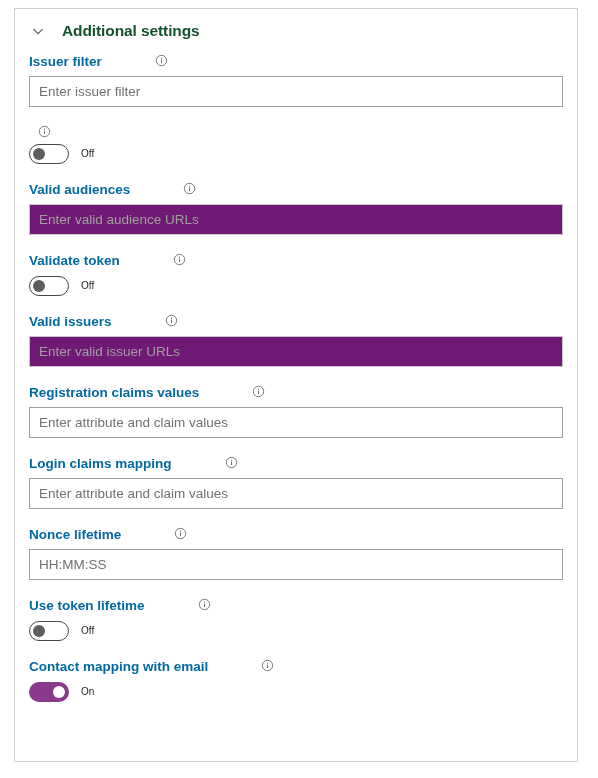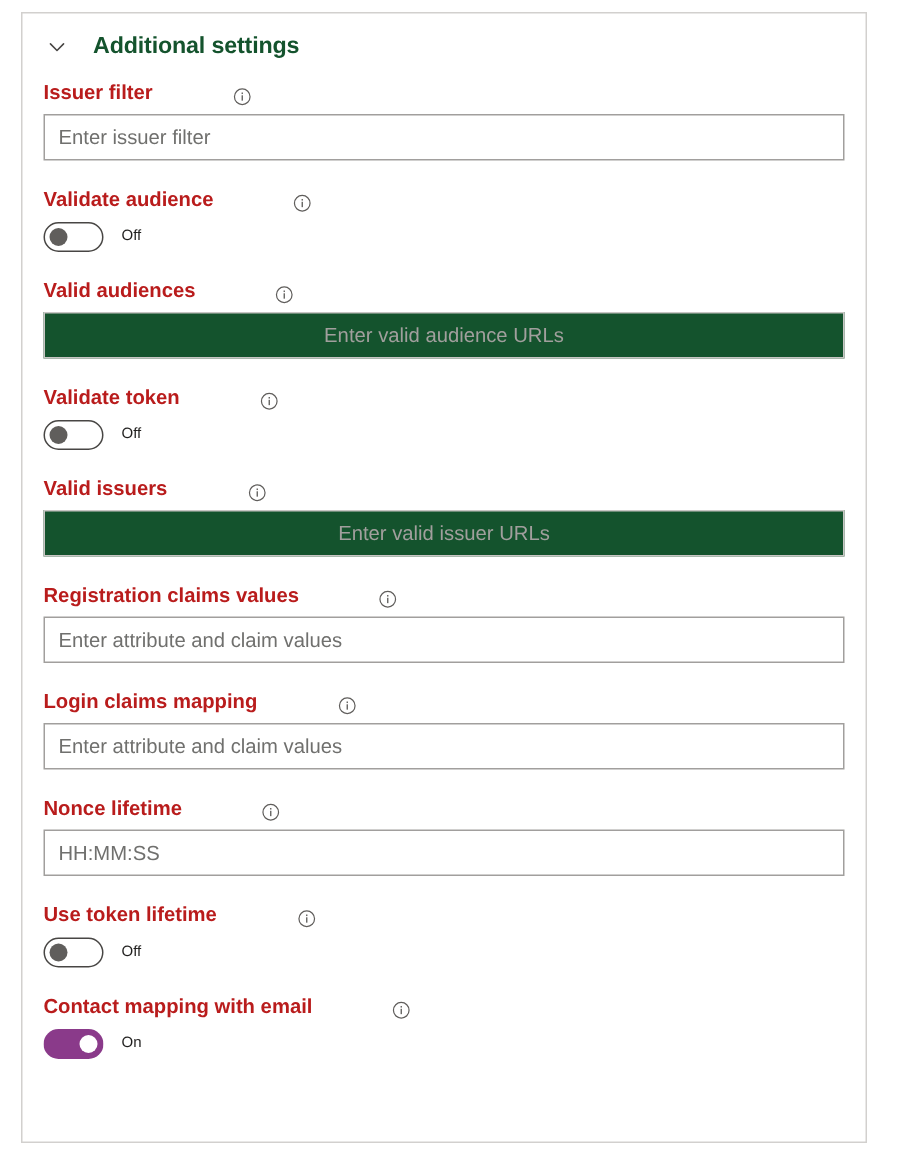--- a/index.html
+++ b/index.html
@@ -60,24 +60,24 @@
     padding: 0 14px 0 14px;
   }
 
   .field {
     margin-bottom: 14px;
   }
   .field:last-child { margin-bottom: 0; }
 
   .field-label {
     display: flex;
-    align-items: flex-end;
+    align-items: flex-start;
     font-size: 13.5px;
     font-weight: bold;
-    color: #b91c1c;
+    color: #0369a1;
     margin-bottom: 6px;
     line-height: 17px;
     white-space: nowrap;
     gap: 44px;
   }
   .label-text { display: inline-block; }
 
   .info-icon {
     width: 13px;
     height: 13px;
@@ -105,24 +105,23 @@
     font-family: "Liberation Sans", sans-serif;
     font-size: 13.5px;
     color: #7f1d1d;
     outline: none;
   }
   .text-input::placeholder {
     color: #70706e;
     opacity: 1;
   }
   .text-input.disabled {
-    background: #14532d;
+    background: #701a75;
     border-color: #c8c6c4;
     color: #a19f9d;
-    text-align: center;
   }
   .text-input.disabled::placeholder {
     color: #a19f9d;
     opacity: 1;
   }
 
   
   .toggle-row {
     display: flex;
     align-items: center;
@@ -197,21 +196,20 @@
               <circle cx="8" cy="8" r="6.4" fill="none" stroke="currentColor" stroke-width="1"></circle>
               <rect x="7.45" y="6.8" width="1.1" height="4.4" fill="currentColor"></rect>
               <rect x="7.45" y="4.5" width="1.1" height="1.3" fill="currentColor"></rect>
             </svg>
           </span>
         </div>
         <input type="text" class="text-input" placeholder="Enter issuer filter" style="">
       </div>
       <div class="field tight">
         <div class="field-label">
-          <span class="label-text">Validate audience</span>
           <span class="info-icon">
             <svg viewBox="0 0 16 16" width="13" height="13" aria-hidden="true">
               <circle cx="8" cy="8" r="6.4" fill="none" stroke="currentColor" stroke-width="1"></circle>
               <rect x="7.45" y="6.8" width="1.1" height="4.4" fill="currentColor"></rect>
               <rect x="7.45" y="4.5" width="1.1" height="1.3" fill="currentColor"></rect>
             </svg>
           </span>
         </div>
         <div class="toggle-row">
           <div class="toggle off" role="switch" aria-checked="false">

